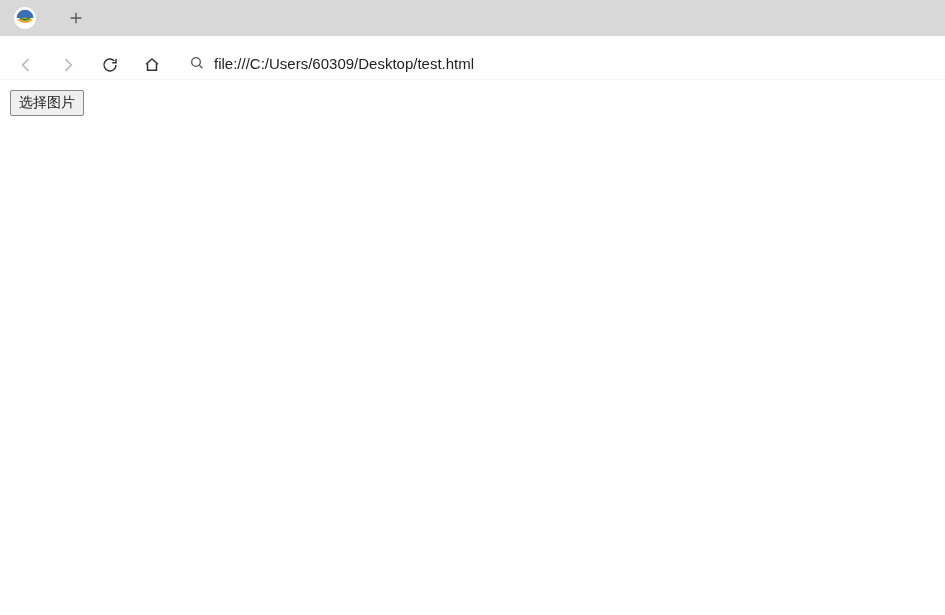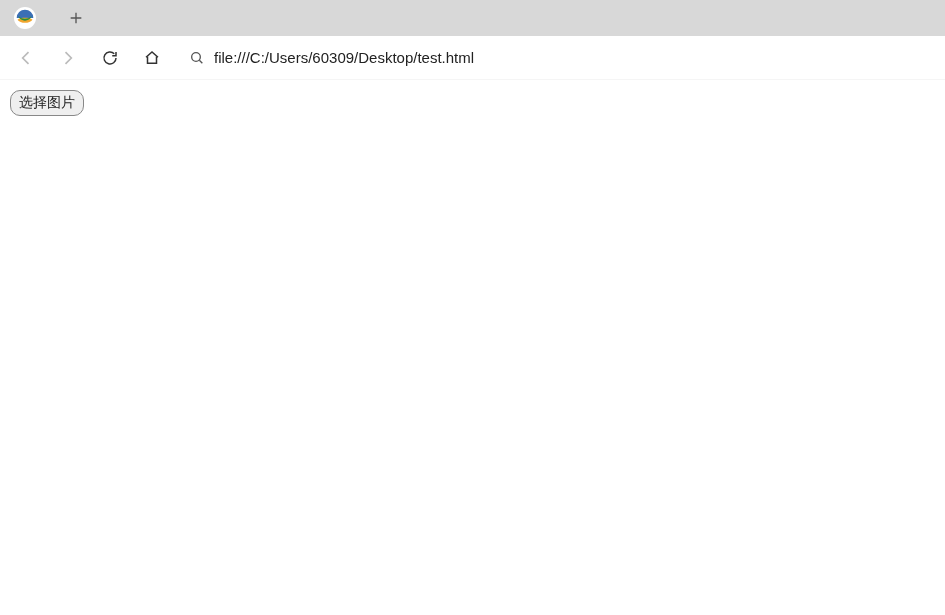--- a/index.html
+++ b/index.html
@@ -61,21 +61,21 @@
     .new-tab {
       width: 32px; height: 32px;
       display: inline-flex; align-items: center; justify-content: center;
       color: #555;
       font-size: 18px;
       cursor: pointer;
       margin-left: 10px;
     }
     .toolbar {
       display: flex;
-      align-items: center;
+      align-items: flex-end;
       height: 44px;
       background: #fff;
       padding: 0 12px;
       gap: 14px;
       border-bottom: 1px solid rgba(0,0,0,0.04);
     }
     .nav-btn {
       width: 28px; height: 28px;
       display: inline-flex; align-items: center; justify-content: center;
       color: #777;
@@ -107,21 +107,21 @@
     .content {
       padding: 10px;
       background: #fff;
     }
     .file-btn {
       font-family: inherit;
       font-size: 14px;
       padding: 3px 8px;
       background: #efefef;
       border: 1px solid #888;
-      border-radius: 10px;
+      border-radius: 2px;
       color: #222;
       cursor: pointer;
     }
   </style>
 </head>
 <body>
 
 <div class="browser-chrome">
   <div class="tab-strip">
     <span class="favicon-main">

